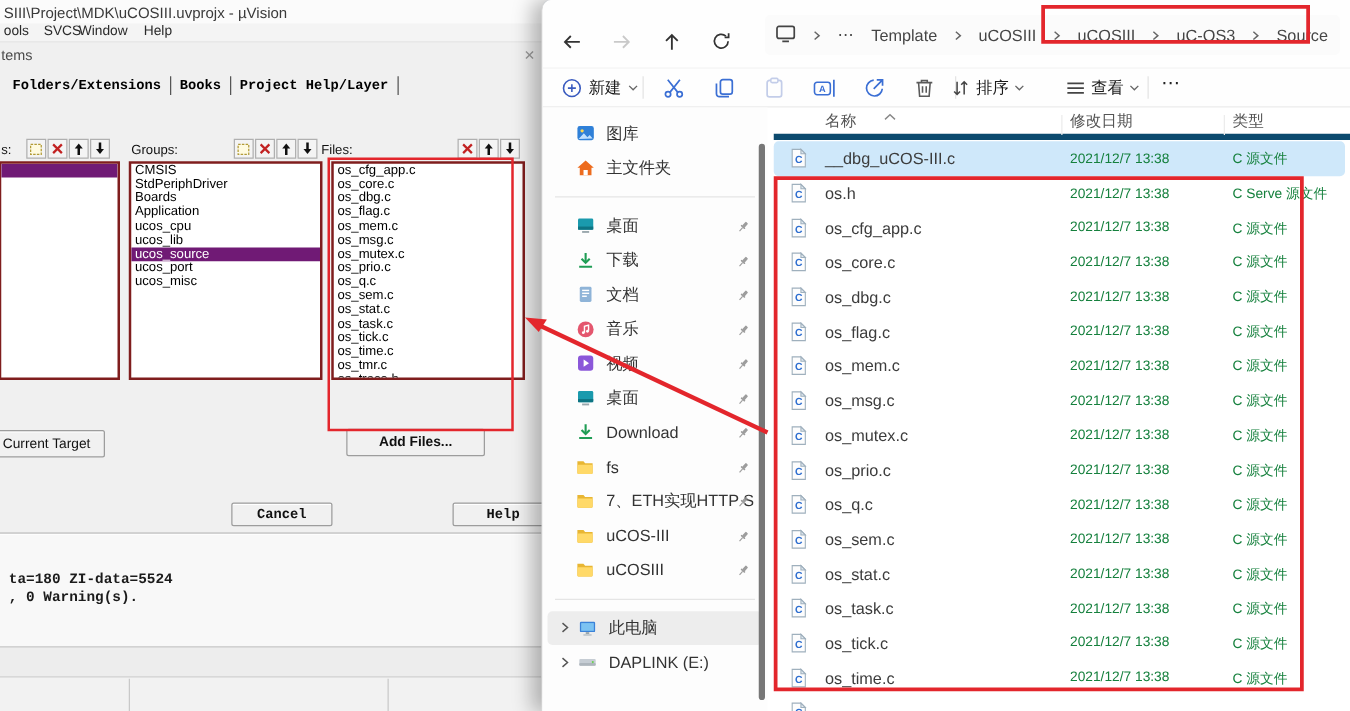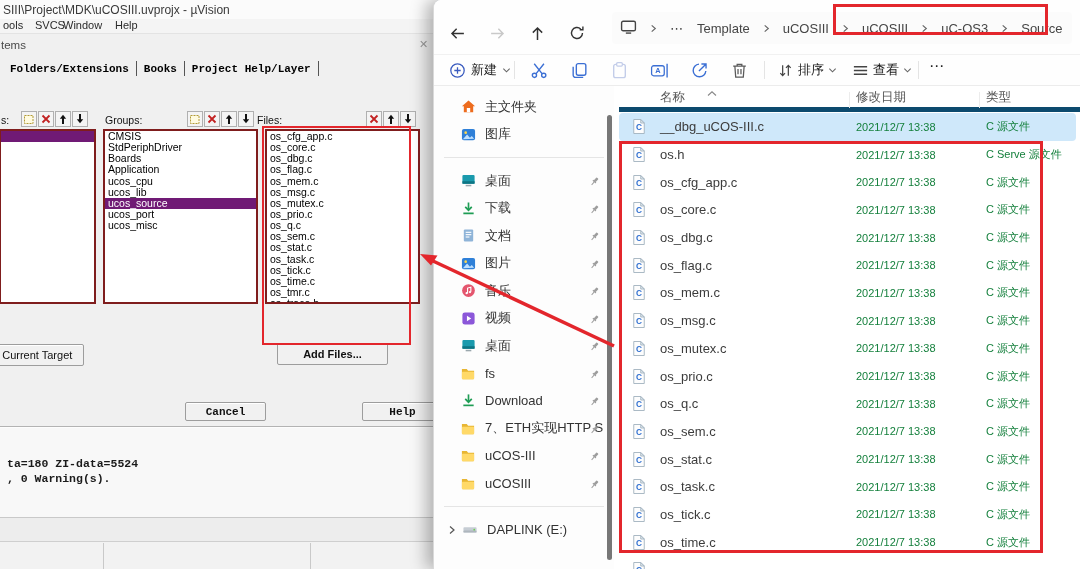--- a/index.html
+++ b/index.html
@@ -369,21 +369,21 @@
             <path d="M8.5 9.5L15 3M10.8 2.8H15.2V7.2" fill="none" stroke="#3b6fd4" stroke-width="1.3"></path>
           </svg>
         </span>
       <span class="tb-ico" style="left:295px">
           <svg width="19" height="19" viewBox="0 0 18 18">
             <path d="M3 4.8h12M6.8 4.8V3.2h4.4v1.6M4.6 4.8l.8 10.4h7.2l.8-10.4" fill="none" stroke="#5a5a5a" stroke-width="1.2"></path>
             <path d="M7.6 7.5v5M10.4 7.5v5" stroke="#5a5a5a" stroke-width="1.2"></path>
           </svg>
         </span>
       <span class="tb-sep" style="left:330px"></span>
-      <span class="tb-group" style="left:343px">
+      <span class="tb-group" style="left:326px">
         <svg width="17" height="17" viewBox="0 0 18 18">
             <path d="M6 3.5v11M3.5 11.8L6 14.4l2.5-2.6" fill="none" stroke="#444" stroke-width="1.3"></path>
             <path d="M12 14.5v-11M9.5 6.2L12 3.6l2.5 2.6" fill="none" stroke="#444" stroke-width="1.3"></path>
           </svg>
         <span>排序</span>
         <svg width="9" height="9" viewBox="0 0 10 10">
             <path d="M1.5 3l3.5 3.5L8.5 3" fill="none" stroke="#666" stroke-width="1.2"></path>
           </svg>
       </span>
       <span class="tb-group" style="left:418px">
@@ -396,37 +396,37 @@
           </svg>
       </span>
       <span class="tb-sep" style="left:484px"></span>
       <span class="tb-more">⋯</span>
     </div>
 
     <div class="ex-sidebar">
       <div>
 
       <div class="side-item">
-            <span class="side-icon">
-              <svg width="15" height="15" viewBox="0 0 16 16">
-                <path d="M8 1.5L15 7.6h-2V14H3V7.6H1z" fill="#ed6c1e"></path>
-                <rect x="6.2" y="9.6" width="3.6" height="4.4" fill="#fff"></rect>
-              </svg>
-            </span>
-            <span class="side-label">主文件夹</span>
-          </div>
-          <div class="side-item">
             <span class="side-icon">
               <svg width="15" height="15" viewBox="0 0 16 16">
                 <rect x="1" y="2" width="14" height="12" rx="2" fill="#2f80d8"></rect>
                 <circle cx="5" cy="6" r="1.4" fill="#ffd84d"></circle>
                 <path d="M2 13l4.5-5 3 3.5 2-2 2.5 3z" fill="#bfe0ff"></path>
               </svg>
             </span>
             <span class="side-label">图库</span>
+          </div>
+          <div class="side-item">
+            <span class="side-icon">
+              <svg width="15" height="15" viewBox="0 0 16 16">
+                <path d="M8 1.5L15 7.6h-2V14H3V7.6H1z" fill="#ed6c1e"></path>
+                <rect x="6.2" y="9.6" width="3.6" height="4.4" fill="#fff"></rect>
+              </svg>
+            </span>
+            <span class="side-label">主文件夹</span>
           </div>
         </div>
       <div class="side-divider"></div>
       <div>
 
       <div class="side-item">
             <span class="side-icon">
               <svg width="15" height="15" viewBox="0 0 16 16">
                 <rect x="1.5" y="2" width="13" height="9.5" rx="1.2" fill="#1a9aad"></rect>
                 <rect x="1.5" y="8.8" width="13" height="2.7" fill="#0e7483"></rect>
@@ -473,37 +473,20 @@
                 <g transform="rotate(42 6 6)">
                   <rect x="4.6" y="1" width="2.8" height="4.8" rx="0.7" fill="#8d8d8d"></rect>
                   <rect x="3.7" y="5.4" width="4.6" height="1.4" rx="0.5" fill="#8d8d8d"></rect>
                   <rect x="5.6" y="6.8" width="1" height="4" fill="#8d8d8d"></rect>
                 </g>
               </svg></span>
           </div>
           <div class="side-item">
             <span class="side-icon">
               <svg width="15" height="15" viewBox="0 0 16 16">
-                <rect x="1" y="2" width="14" height="12" rx="2" fill="#2f80d8"></rect>
-                <circle cx="5" cy="6" r="1.4" fill="#ffd84d"></circle>
-                <path d="M2 13l4.5-5 3 3.5 2-2 2.5 3z" fill="#bfe0ff"></path>
-              </svg>
-            </span>
-            <span class="side-label">图片</span>
-            <span class="pin"><svg width="11" height="11" viewBox="0 0 12 12">
-                <g transform="rotate(42 6 6)">
-                  <rect x="4.6" y="1" width="2.8" height="4.8" rx="0.7" fill="#8d8d8d"></rect>
-                  <rect x="3.7" y="5.4" width="4.6" height="1.4" rx="0.5" fill="#8d8d8d"></rect>
-                  <rect x="5.6" y="6.8" width="1" height="4" fill="#8d8d8d"></rect>
-                </g>
-              </svg></span>
-          </div>
-          <div class="side-item">
-            <span class="side-icon">
-              <svg width="15" height="15" viewBox="0 0 16 16">
                 <circle cx="8" cy="8" r="6.8" fill="#e4566e"></circle>
                 <path d="M7 10.8V5.4l3.5-1v4.8" stroke="#fff" stroke-width="1.2" fill="none"></path>
                 <circle cx="6" cy="10.8" r="1.2" fill="#fff"></circle>
                 <circle cx="9.6" cy="9.6" r="1.2" fill="#fff"></circle>
               </svg>
             </span>
             <span class="side-label">音乐</span>
             <span class="pin"><svg width="11" height="11" viewBox="0 0 12 12">
                 <g transform="rotate(42 6 6)">
                   <rect x="4.6" y="1" width="2.8" height="4.8" rx="0.7" fill="#8d8d8d"></rect>
@@ -540,36 +523,20 @@
             <span class="pin"><svg width="11" height="11" viewBox="0 0 12 12">
                 <g transform="rotate(42 6 6)">
                   <rect x="4.6" y="1" width="2.8" height="4.8" rx="0.7" fill="#8d8d8d"></rect>
                   <rect x="3.7" y="5.4" width="4.6" height="1.4" rx="0.5" fill="#8d8d8d"></rect>
                   <rect x="5.6" y="6.8" width="1" height="4" fill="#8d8d8d"></rect>
                 </g>
               </svg></span>
           </div>
           <div class="side-item">
             <span class="side-icon">
-              <svg width="16" height="15" viewBox="0 0 16 16">
-                <path d="M1.5 3.2h5.2l1.4 1.8h6.4V13a1 1 0 0 1-1 1h-11a1 1 0 0 1-1-1z" fill="#e8b633"></path>
-                <rect x="1.5" y="6.2" width="13" height="7.8" rx="0.9" fill="#ffd968"></rect>
-              </svg>
-            </span>
-            <span class="side-label">fs</span>
-            <span class="pin"><svg width="11" height="11" viewBox="0 0 12 12">
-                <g transform="rotate(42 6 6)">
-                  <rect x="4.6" y="1" width="2.8" height="4.8" rx="0.7" fill="#8d8d8d"></rect>
-                  <rect x="3.7" y="5.4" width="4.6" height="1.4" rx="0.5" fill="#8d8d8d"></rect>
-                  <rect x="5.6" y="6.8" width="1" height="4" fill="#8d8d8d"></rect>
-                </g>
-              </svg></span>
-          </div>
-          <div class="side-item">
-            <span class="side-icon">
               <svg width="15" height="15" viewBox="0 0 16 16">
                 <path d="M8 1.5v8" stroke="#1f9d55" stroke-width="1.8" fill="none"></path>
                 <path d="M4.5 6.3L8 9.8l3.5-3.5" stroke="#1f9d55" stroke-width="1.8" fill="none"></path>
                 <path d="M2.5 13.2h11" stroke="#1f9d55" stroke-width="1.8"></path>
               </svg>
             </span>
             <span class="side-label">Download</span>
             <span class="pin"><svg width="11" height="11" viewBox="0 0 12 12">
                 <g transform="rotate(42 6 6)">
                   <rect x="4.6" y="1" width="2.8" height="4.8" rx="0.7" fill="#8d8d8d"></rect>
@@ -578,65 +545,97 @@
                 </g>
               </svg></span>
           </div>
           <div class="side-item">
             <span class="side-icon">
               <svg width="16" height="15" viewBox="0 0 16 16">
                 <path d="M1.5 3.2h5.2l1.4 1.8h6.4V13a1 1 0 0 1-1 1h-11a1 1 0 0 1-1-1z" fill="#e8b633"></path>
                 <rect x="1.5" y="6.2" width="13" height="7.8" rx="0.9" fill="#ffd968"></rect>
               </svg>
             </span>
-            <span class="side-label">7、ETH实现HTTP Serve</span>
+            <span class="side-label">fs</span>
             <span class="pin"><svg width="11" height="11" viewBox="0 0 12 12">
                 <g transform="rotate(42 6 6)">
                   <rect x="4.6" y="1" width="2.8" height="4.8" rx="0.7" fill="#8d8d8d"></rect>
                   <rect x="3.7" y="5.4" width="4.6" height="1.4" rx="0.5" fill="#8d8d8d"></rect>
                   <rect x="5.6" y="6.8" width="1" height="4" fill="#8d8d8d"></rect>
                 </g>
               </svg></span>
           </div>
           <div class="side-item">
             <span class="side-icon">
               <svg width="16" height="15" viewBox="0 0 16 16">
                 <path d="M1.5 3.2h5.2l1.4 1.8h6.4V13a1 1 0 0 1-1 1h-11a1 1 0 0 1-1-1z" fill="#e8b633"></path>
                 <rect x="1.5" y="6.2" width="13" height="7.8" rx="0.9" fill="#ffd968"></rect>
               </svg>
             </span>
-            <span class="side-label">uCOS-III</span>
+            <span class="side-label">7、ETH实现HTTP Serve</span>
             <span class="pin"><svg width="11" height="11" viewBox="0 0 12 12">
                 <g transform="rotate(42 6 6)">
                   <rect x="4.6" y="1" width="2.8" height="4.8" rx="0.7" fill="#8d8d8d"></rect>
                   <rect x="3.7" y="5.4" width="4.6" height="1.4" rx="0.5" fill="#8d8d8d"></rect>
                   <rect x="5.6" y="6.8" width="1" height="4" fill="#8d8d8d"></rect>
                 </g>
               </svg></span>
           </div>
           <div class="side-item">
             <span class="side-icon">
               <svg width="16" height="15" viewBox="0 0 16 16">
                 <path d="M1.5 3.2h5.2l1.4 1.8h6.4V13a1 1 0 0 1-1 1h-11a1 1 0 0 1-1-1z" fill="#e8b633"></path>
                 <rect x="1.5" y="6.2" width="13" height="7.8" rx="0.9" fill="#ffd968"></rect>
               </svg>
             </span>
+            <span class="side-label">uCOS-III</span>
+            <span class="pin"><svg width="11" height="11" viewBox="0 0 12 12">
+                <g transform="rotate(42 6 6)">
+                  <rect x="4.6" y="1" width="2.8" height="4.8" rx="0.7" fill="#8d8d8d"></rect>
+                  <rect x="3.7" y="5.4" width="4.6" height="1.4" rx="0.5" fill="#8d8d8d"></rect>
+                  <rect x="5.6" y="6.8" width="1" height="4" fill="#8d8d8d"></rect>
+                </g>
+              </svg></span>
+          </div>
+          <div class="side-item">
+            <span class="side-icon">
+              <svg width="16" height="15" viewBox="0 0 16 16">
+                <path d="M1.5 3.2h5.2l1.4 1.8h6.4V13a1 1 0 0 1-1 1h-11a1 1 0 0 1-1-1z" fill="#e8b633"></path>
+                <rect x="1.5" y="6.2" width="13" height="7.8" rx="0.9" fill="#ffd968"></rect>
+              </svg>
+            </span>
             <span class="side-label">uCOSIII</span>
             <span class="pin"><svg width="11" height="11" viewBox="0 0 12 12">
                 <g transform="rotate(42 6 6)">
                   <rect x="4.6" y="1" width="2.8" height="4.8" rx="0.7" fill="#8d8d8d"></rect>
                   <rect x="3.7" y="5.4" width="4.6" height="1.4" rx="0.5" fill="#8d8d8d"></rect>
                   <rect x="5.6" y="6.8" width="1" height="4" fill="#8d8d8d"></rect>
                 </g>
               </svg></span>
           </div>
         </div>
       <div class="side-divider"></div>
       <div>
 
+      <div class="side-item tree hover">
+            <span class="chev">
+              <svg width="10" height="10" viewBox="0 0 10 10">
+                <path d="M3 1.5l4 3.5-4 3.5" fill="none" stroke="#555" stroke-width="1.2"></path>
+              </svg>
+            </span>
+            <span class="side-icon">
+              <svg width="16" height="15" viewBox="0 0 16 16">
+                <rect x="1.5" y="2.6" width="13" height="8.8" rx="1" fill="#3b82d8"></rect>
+                <rect x="2.6" y="3.7" width="10.8" height="6.6" fill="#7cc3f2"></rect>
+                <rect x="6.5" y="11.4" width="3" height="1.7" fill="#9aa7ad"></rect>
+                <rect x="4.5" y="13.2" width="7" height="1.3" fill="#b9c2c8"></rect>
+              </svg>
+            </span>
+            <span class="side-label">此电脑</span>
+          </div>
           <div class="side-item tree">
             <span class="chev">
               <svg width="10" height="10" viewBox="0 0 10 10">
                 <path d="M3 1.5l4 3.5-4 3.5" fill="none" stroke="#555" stroke-width="1.2"></path>
               </svg>
             </span>
             <span class="side-icon">
               <svg width="16" height="15" viewBox="0 0 16 16">
                 <rect x="1" y="5.5" width="14" height="5.8" rx="1" fill="#c6cdd4"></rect>
                 <rect x="1" y="9" width="14" height="2.3" rx="1" fill="#aeb6bd"></rect>

